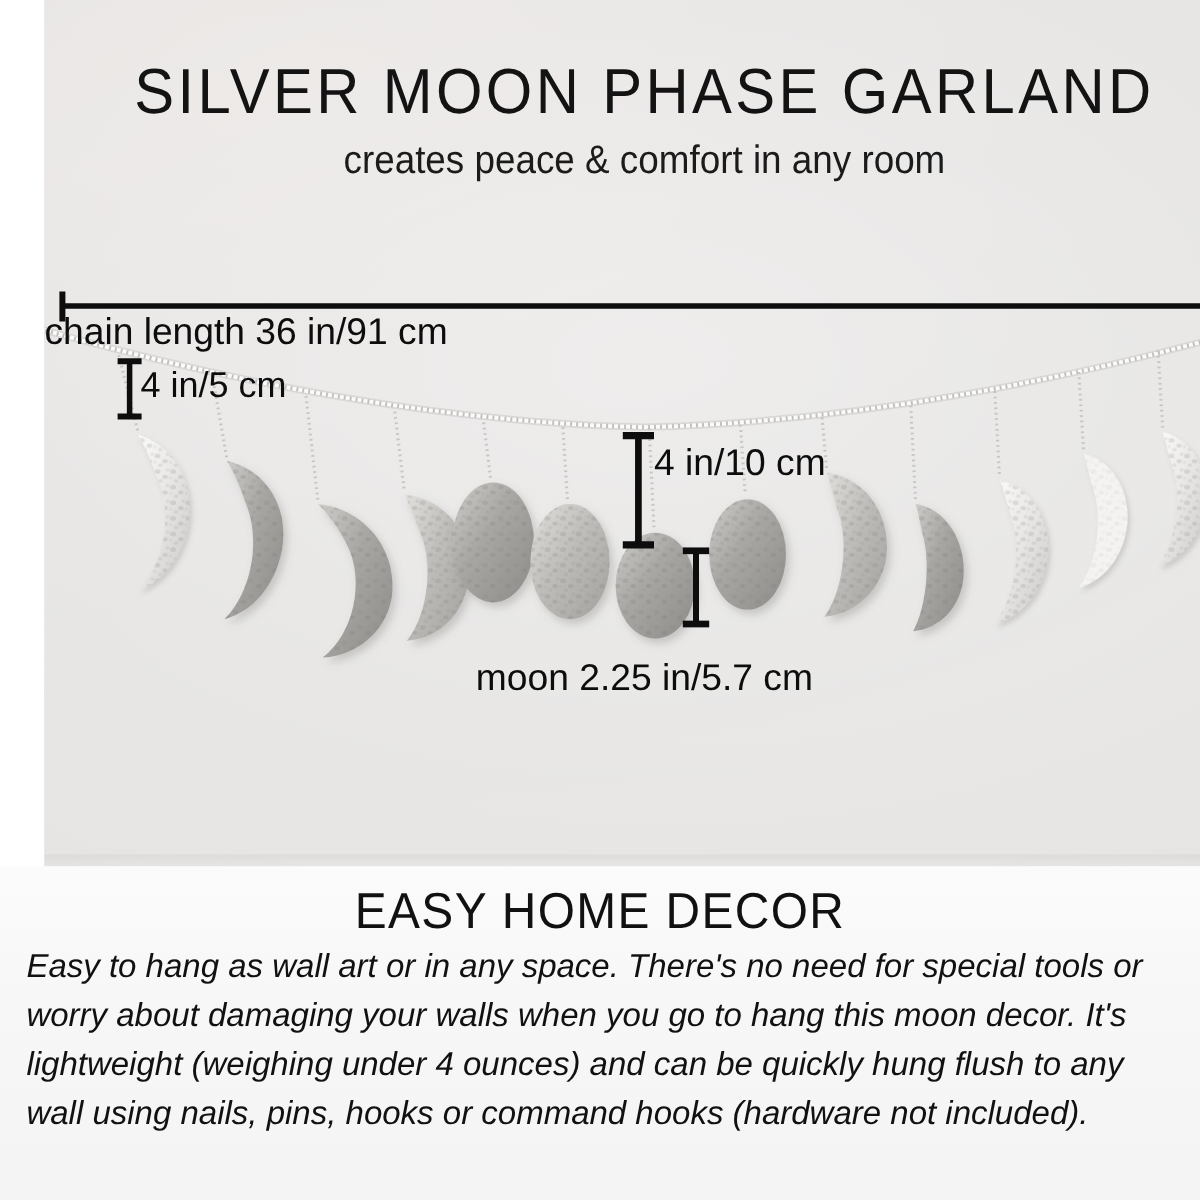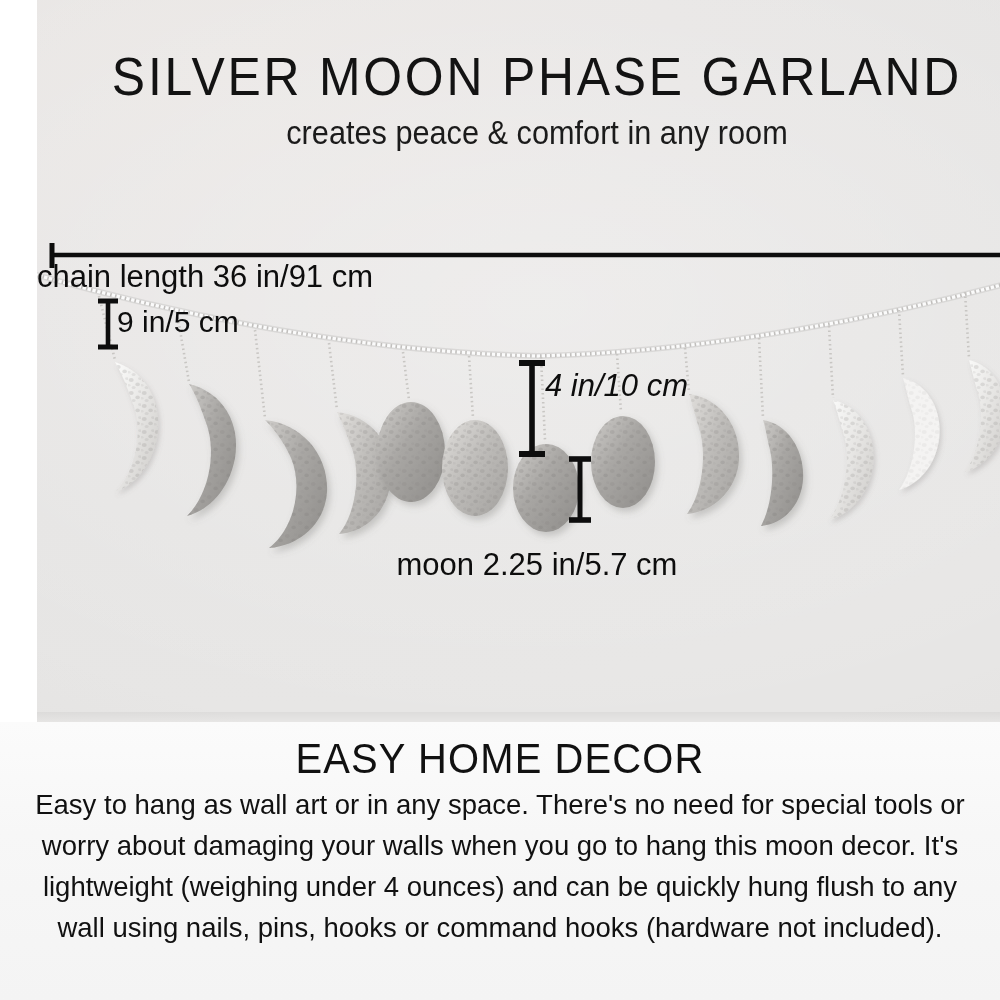--- a/index.html
+++ b/index.html
@@ -46,37 +46,37 @@
   
   .scene{position:absolute;left:0;top:0;width:1000px;height:722px;}
 
   
   .dimtxt{
     position:absolute;color:#0d0d0d;font-weight:400;white-space:nowrap;
     transform-origin:0 50%;
   }
   #dim-chain-label{left:0;right:0;top:259px;text-align:left;font-size:31px;}
   #dim-drop-label{left:80px;top:305px;font-size:30px;}
-  #dim-hang-label{left:508px;top:368px;font-size:31px;font-style:italic;}
+  #dim-hang-label{left:508px;top:368px;font-size:31px;}
   #dim-moon-label{left:0;right:0;top:547px;text-align:center;font-size:31px;}
 
   
   .panel{
     position:absolute;left:0;top:722px;width:1000px;height:278px;
     background:linear-gradient(180deg,#fbfbfb 0%,#f7f7f7 40%,#f4f4f4 100%);
   }
   .panel-title{
     position:absolute;left:0;right:0;top:13px;text-align:center;
     font-size:42px;letter-spacing:1.2px;color:#111;
     transform:scaleX(0.95);transform-origin:50% 50%;
     white-space:nowrap;
   }
   .panel-body{
     position:absolute;left:22px;right:22px;top:62px;
-    text-align:center;font-size:27.5px;line-height:41px;color:#111;
+    text-align:left;font-size:27.5px;line-height:41px;color:#111;font-style:italic;
   }
   .panel-body span{display:inline;}
 </style>
 </head>
 <body>
 
 <div id="page">
 
   <div class="photo">
     <div class="vign"></div>
@@ -255,21 +255,21 @@
         <line x1="543" y1="458" x2="543" y2="521" stroke-width="5"></line>
         <line x1="532" y1="459" x2="554" y2="459" stroke-width="5.6"></line>
         <line x1="532" y1="520" x2="554" y2="520" stroke-width="5.6"></line>
       </g>
     </svg>
 
     <div class="title">SILVER MOON PHASE GARLAND</div>
     <div class="subtitle">creates peace &amp; comfort in any room</div>
 
     <div class="dimtxt" id="dim-chain-label">chain length 36 in/91 cm</div>
-    <div class="dimtxt" id="dim-drop-label">9 in/5 cm</div>
+    <div class="dimtxt" id="dim-drop-label">4 in/5 cm</div>
     <div class="dimtxt" id="dim-hang-label">4 in/10 cm</div>
     <div class="dimtxt" id="dim-moon-label">moon 2.25 in/5.7 cm</div>
   </div>
 
   <div class="panel">
     <div class="panel-title">EASY HOME DECOR</div>
     <div class="panel-body">
       <span>Easy to hang as wall art or in any space. There's no need for special tools or worry about damaging your walls when you go to hang this moon decor. It's lightweight (weighing under 4 ounces) and can be quickly hung flush to any wall using nails, pins, hooks or command hooks (hardware not included).</span>
     </div>
   </div>

